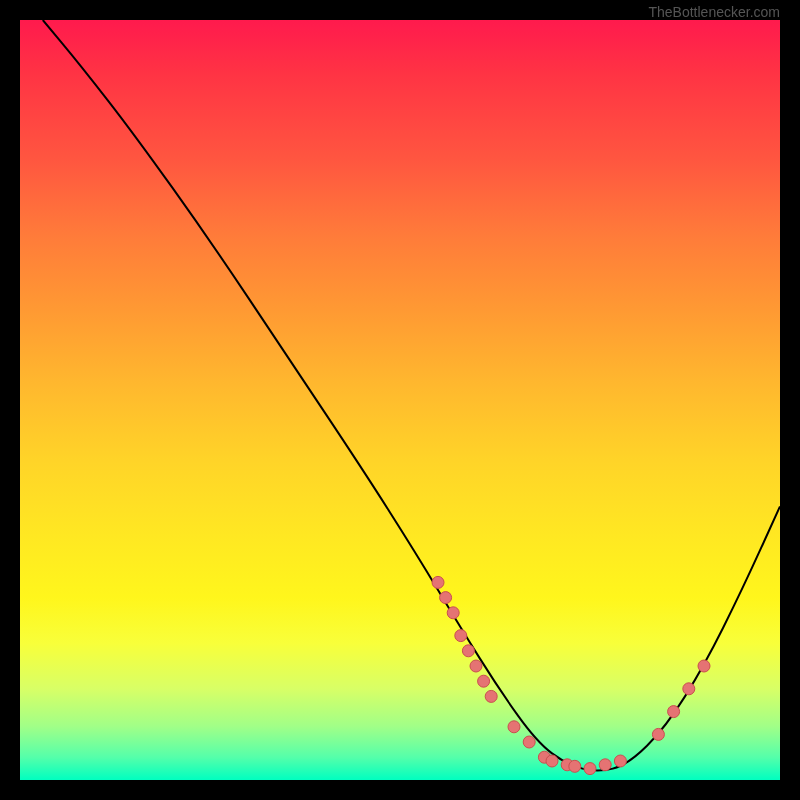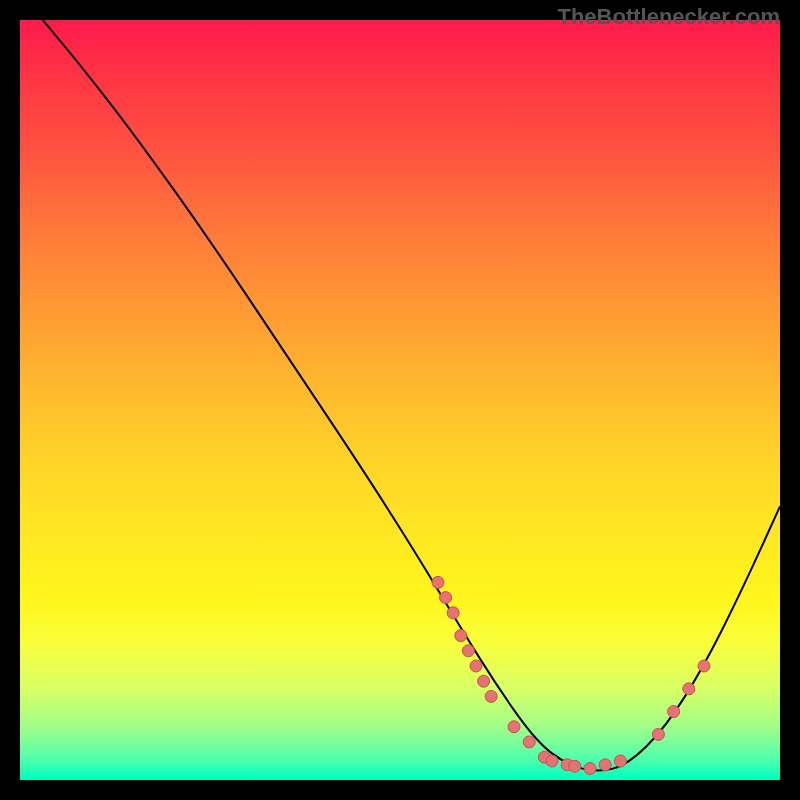--- a/index.html
+++ b/index.html
@@ -8,22 +8,22 @@
     height: 800px;
     background: #000;
     position: relative;
     font-family: Arial, sans-serif;
   }
   .watermark {
     position: absolute;
     top: 4px;
     right: 20px;
     color: #555;
-    font-size: 22px;
-    font-weight: bold;
+    font-size: 14px;
+    font-weight: normal;
     z-index: 10;
   }
   .plot-area {
     position: absolute;
     left: 20px;
     top: 20px;
     width: 760px;
     height: 760px;
     overflow: hidden;
   }

